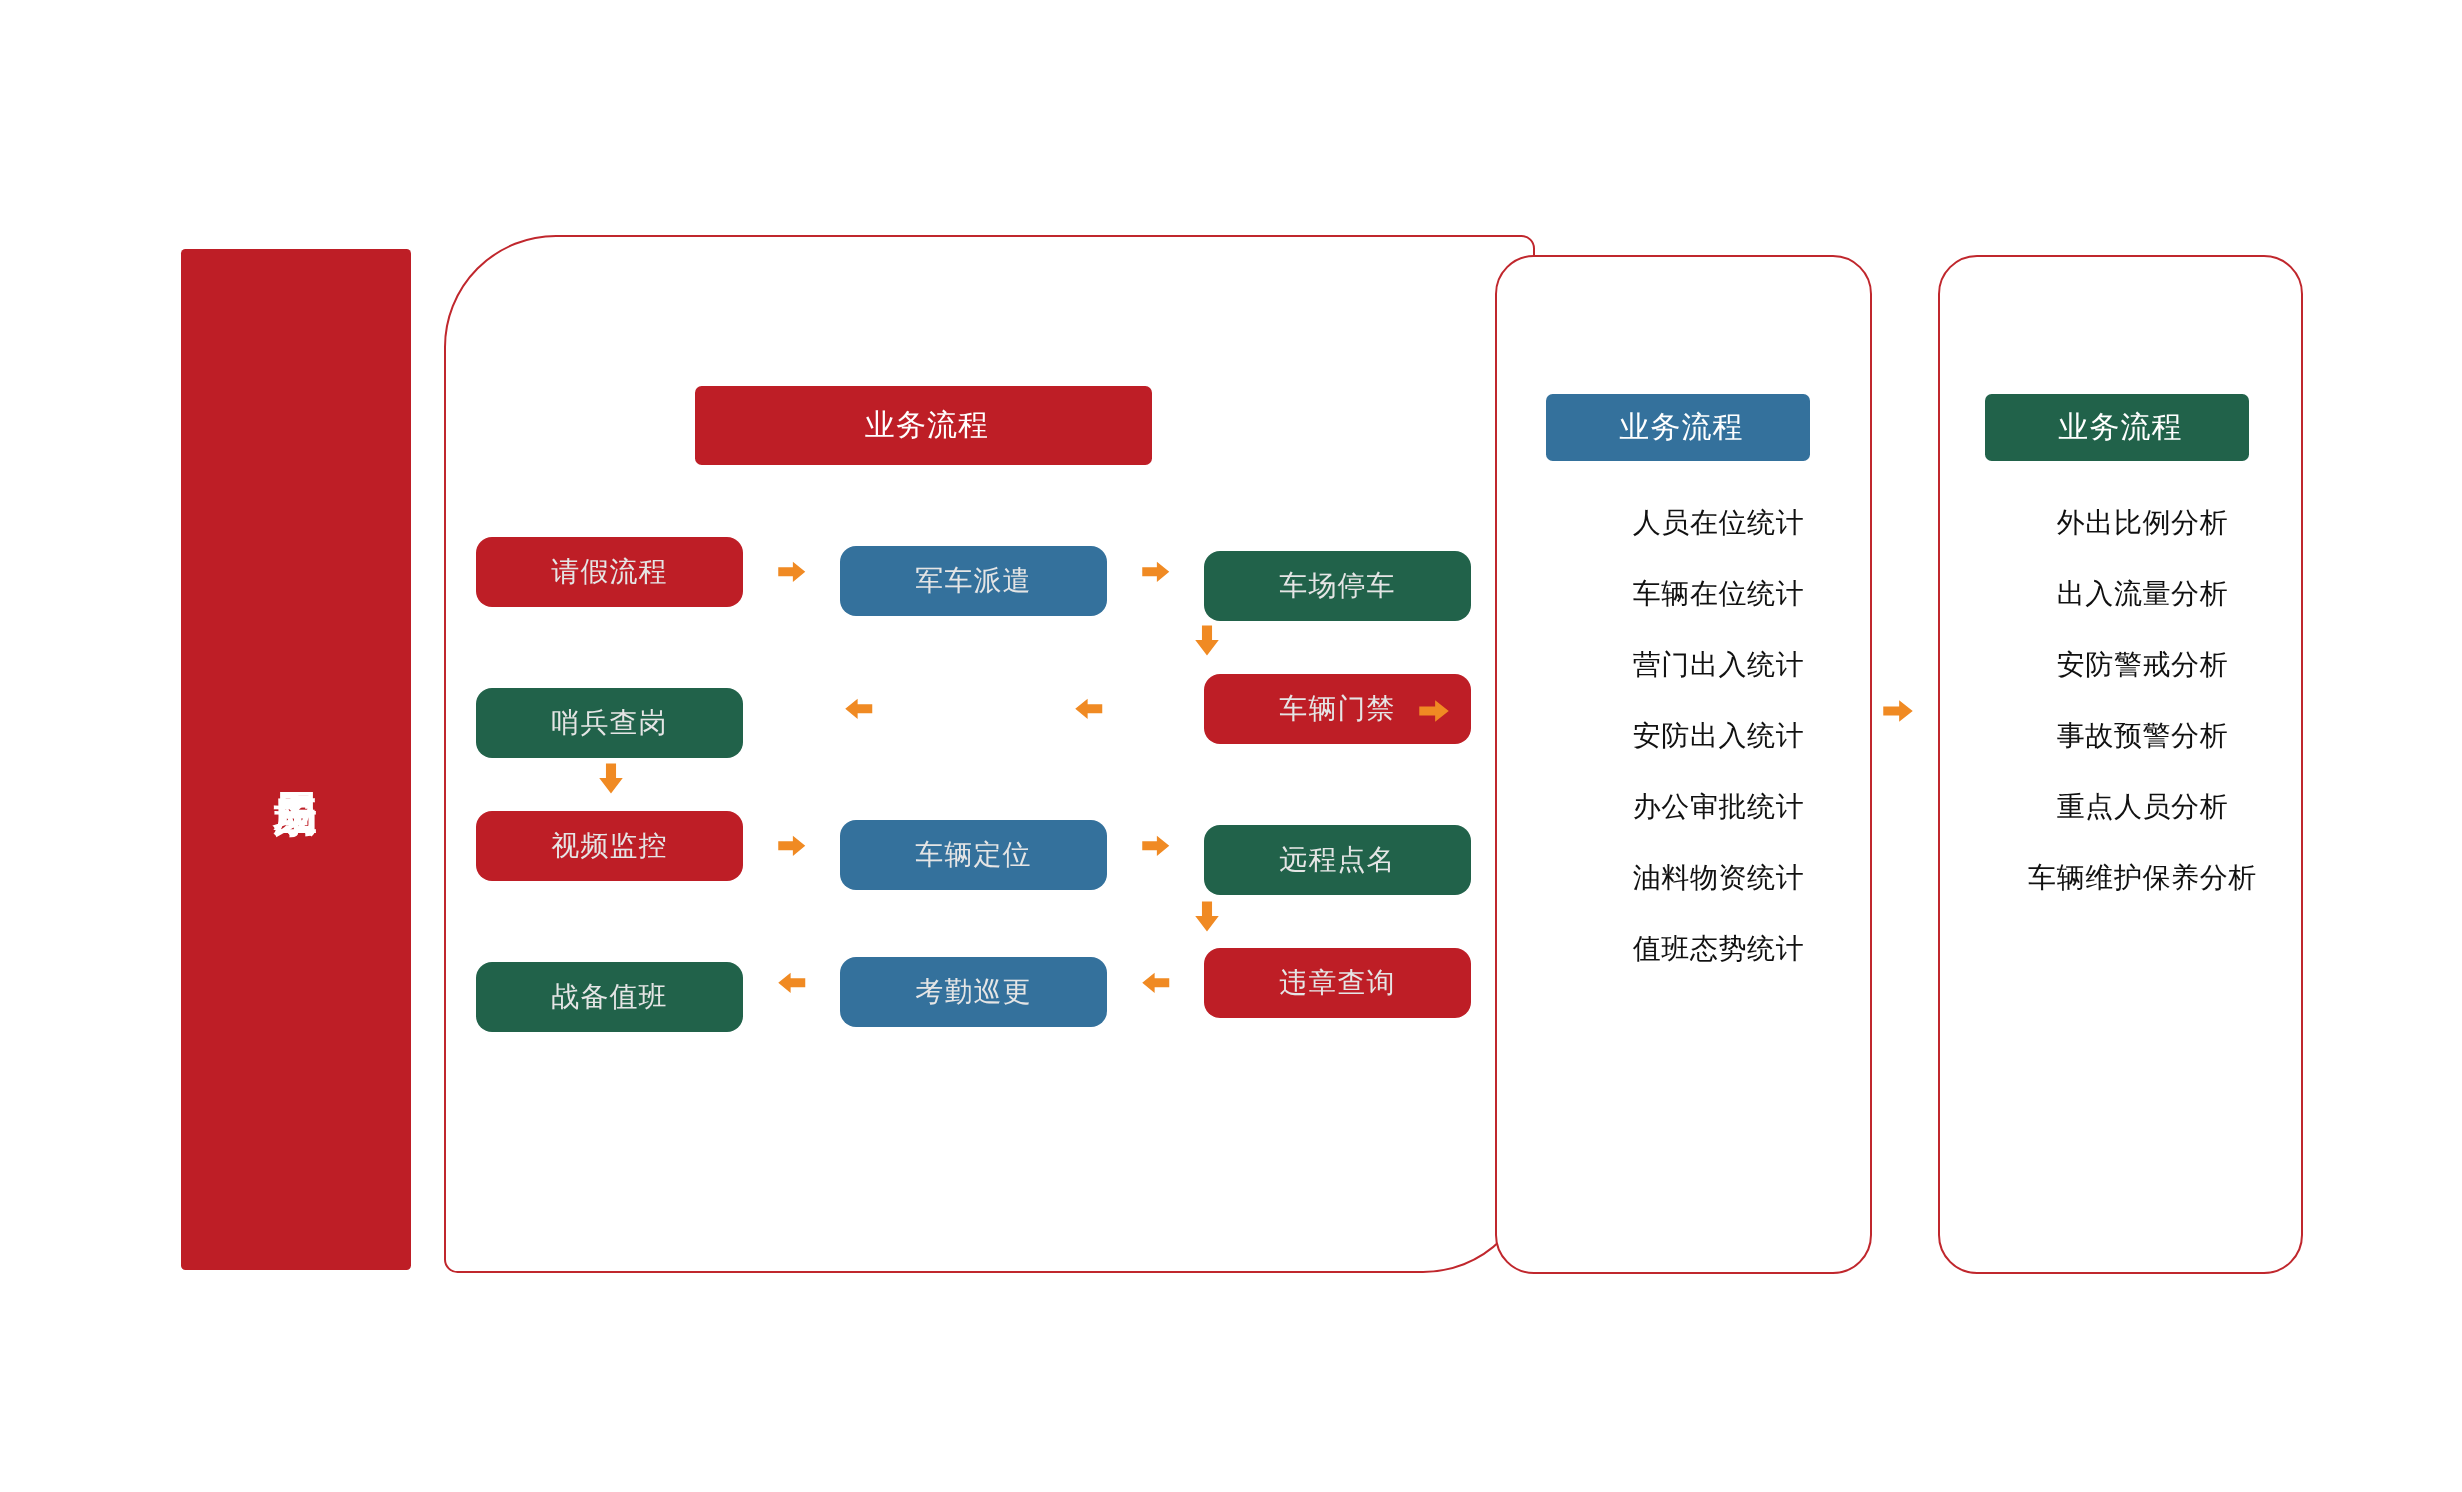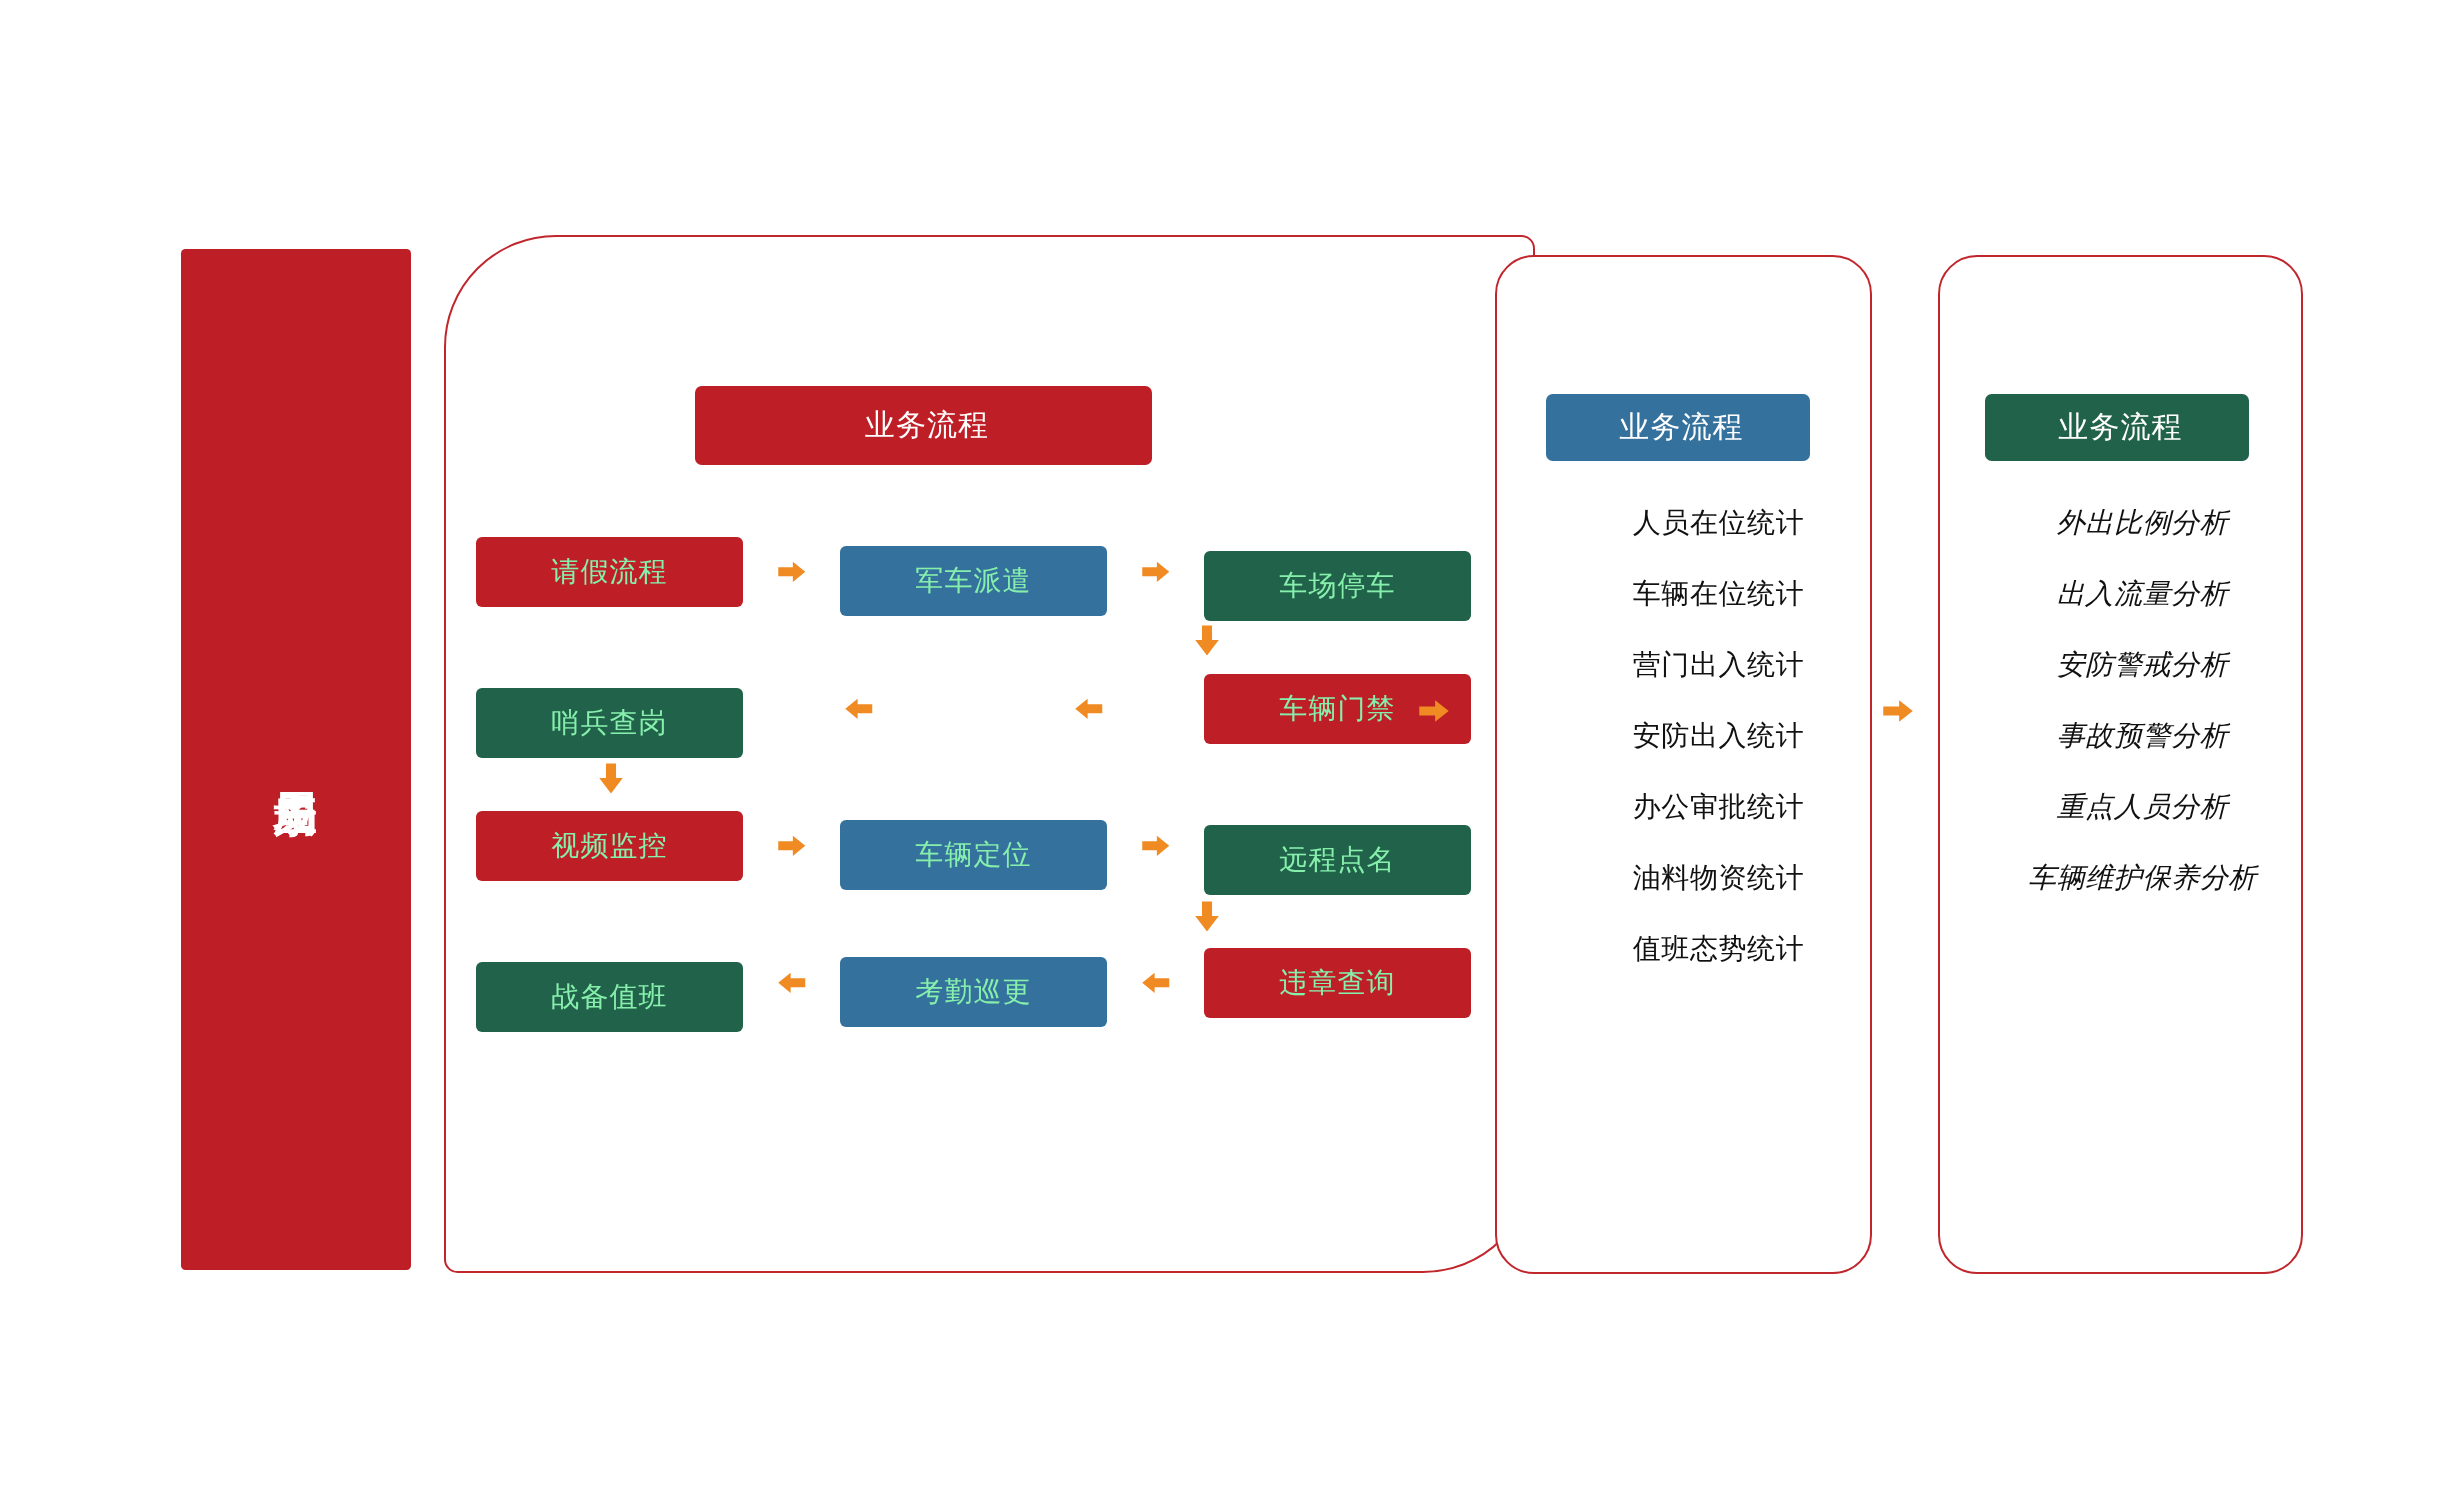--- a/index.html
+++ b/index.html
@@ -115,22 +115,22 @@
     height: 70px;
     margin-bottom: 67px;
     display: flex;
     align-items: center;
   }
   .grid-row:last-child { margin-bottom: 0; }
 
   .node {
     width: 267px;
     height: 70px;
-    border-radius: 6px;
-    color: #86efac;
+    border-radius: 16px;
+    color: #e5e5e5;
     display: flex;
     align-items: center;
     justify-content: center;
     font-size: 28px;
     letter-spacing: 1.1px;
     box-sizing: border-box;
     flex: 0 0 auto;
   }
   .node.red   { background: #BE1E26; }
   .node.blue  { background: #34719C; margin-top: 18px; }
@@ -178,21 +178,21 @@
   #arrow-stat-anal { left: 1881px; top: 694px; }
 
   
   .list-block {
     position: absolute;
     display: flex;
     flex-direction: column;
     align-items: center;
   }
   #statistics-list { left: 1495px; top: 509px; width: 377px; padding-left: 35px; }
-  #analysis-list   { left: 1938px; top: 509px; width: 409px; font-style: italic; }
+  #analysis-list   { left: 1938px; top: 509px; width: 409px; }
 
   .list-item {
     color: #111111;
     font-size: 28px;
     letter-spacing: 0.6px;
     line-height: 1;
     margin-bottom: 43px;
     white-space: nowrap;
     text-align: center;
   }

